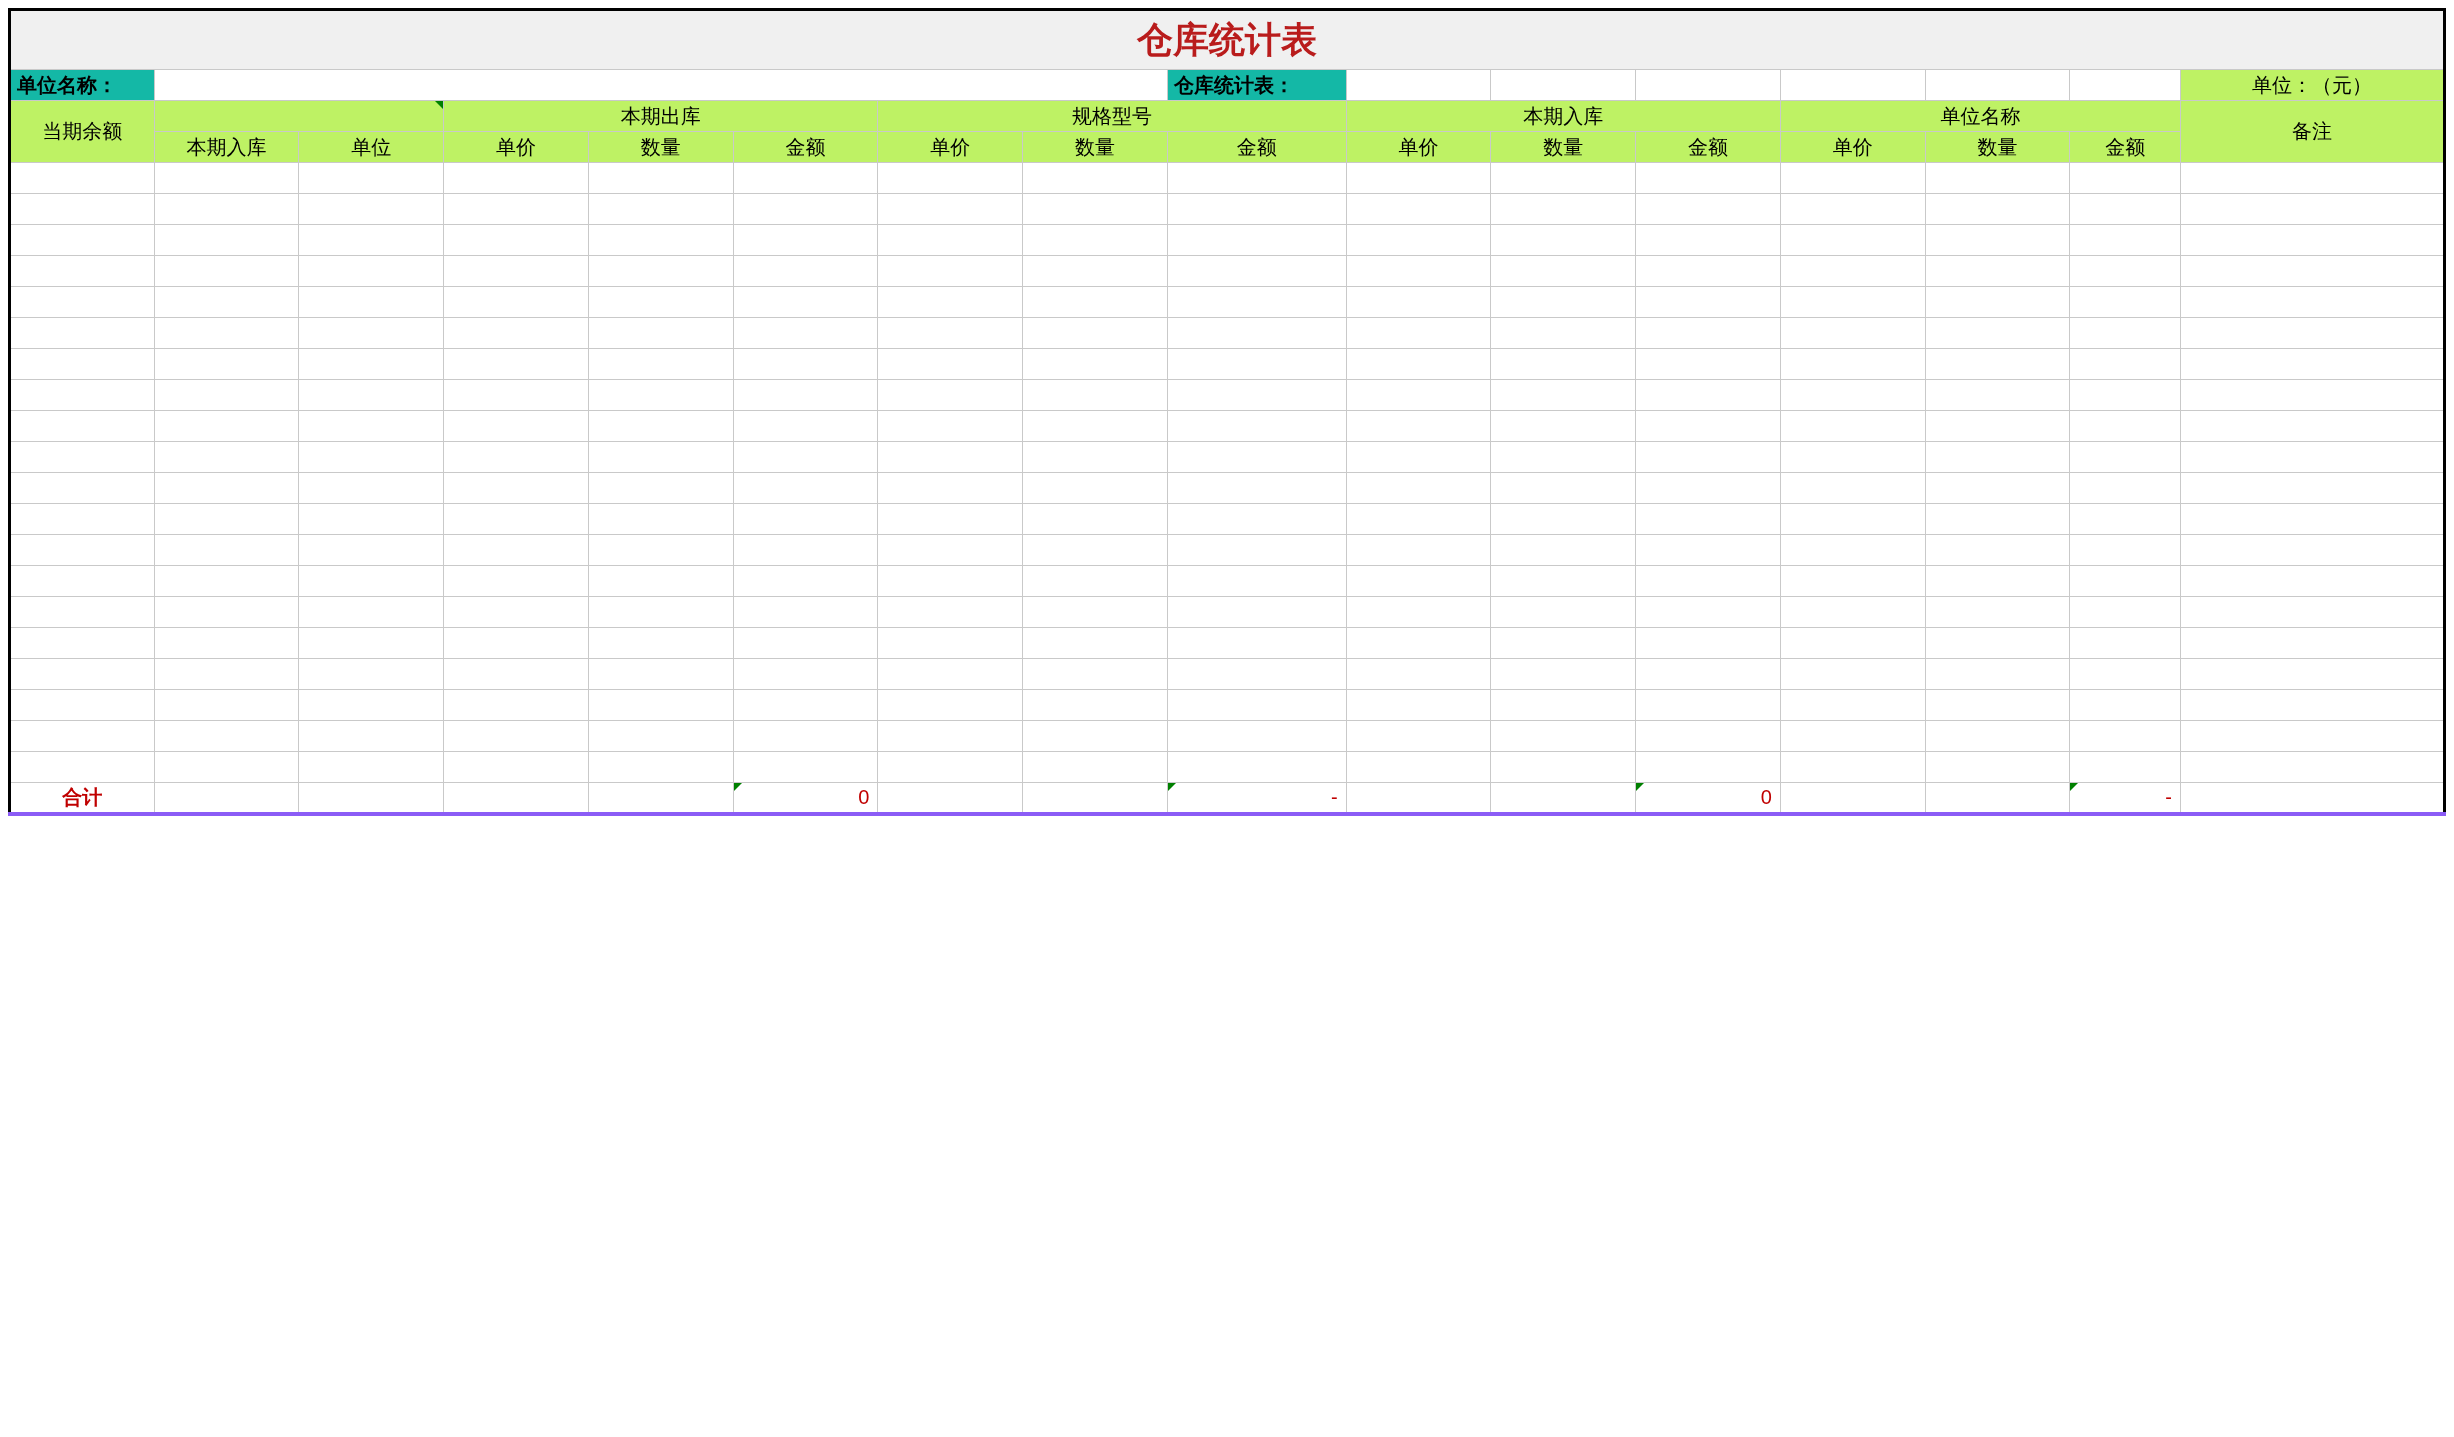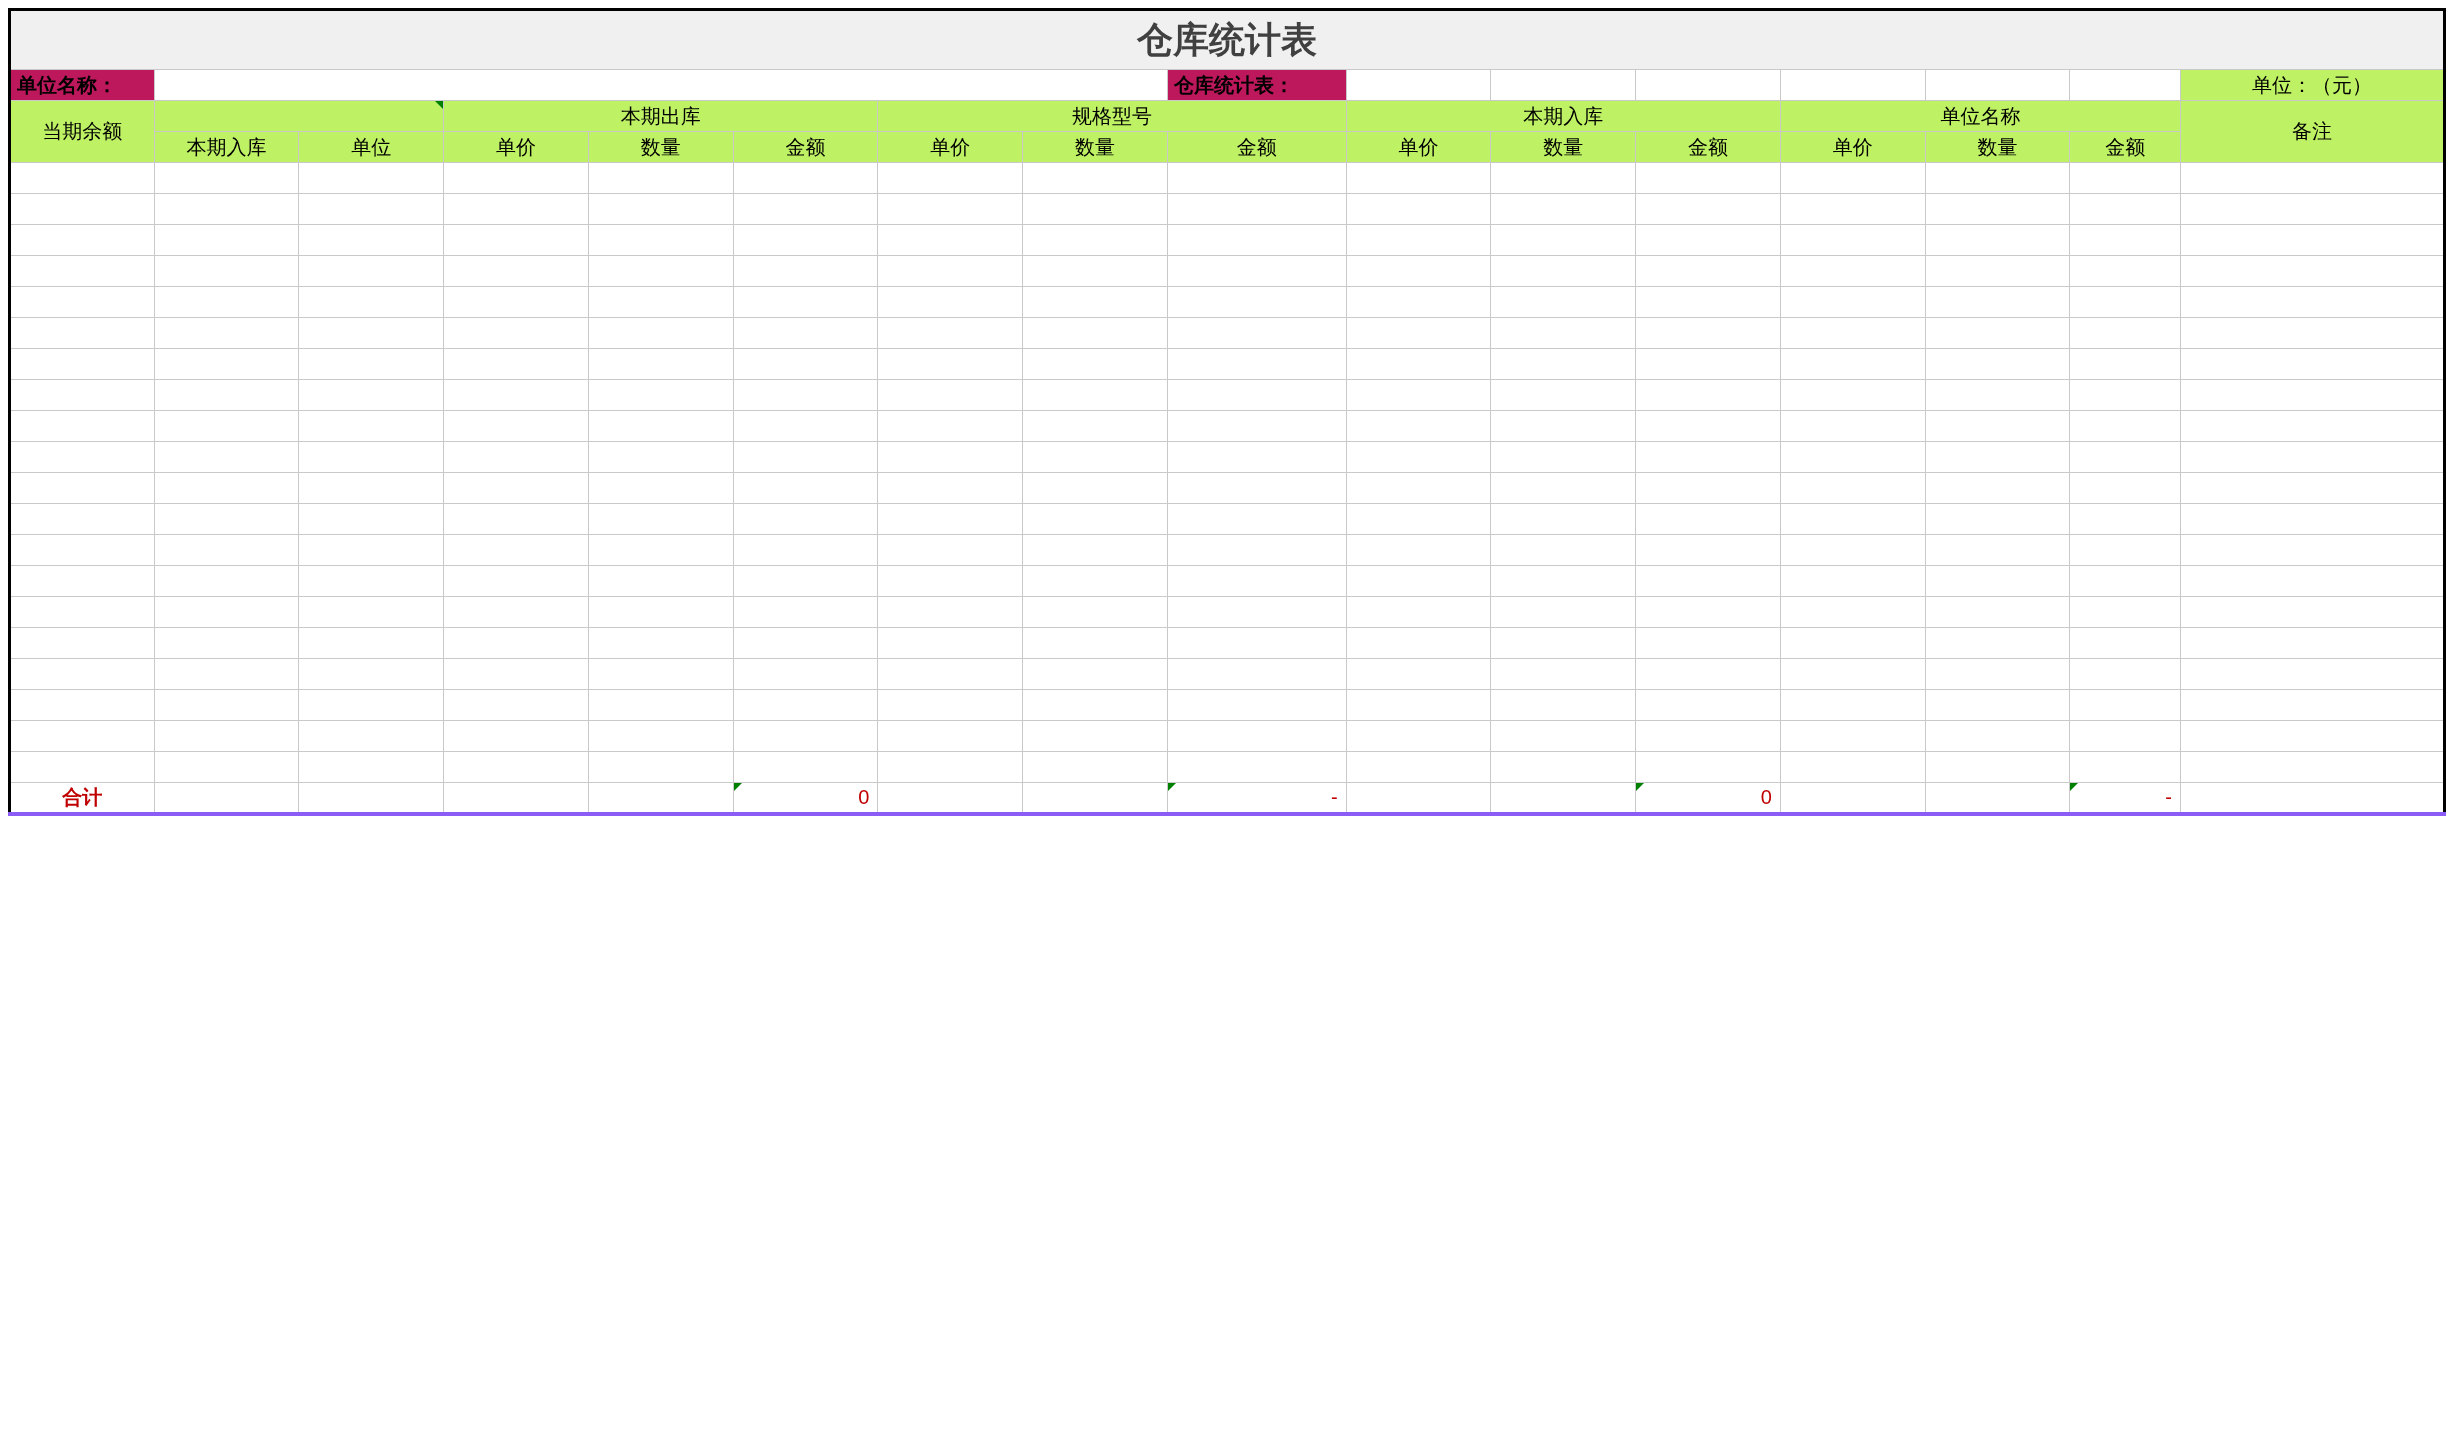--- a/index.html
+++ b/index.html
@@ -33,33 +33,33 @@
   .outer-bottom { border-bottom: 4px solid #8b5cf6; }
   .outer-left   { border-left: 3px solid #000; }
   .outer-right  { border-right: 3px solid #000; }
 
   .title-cell {
     background: #f0f0f0;
     text-align: center;
     font-weight: 700;
     font-size: 36px;
     height: 60px;
-    color: #404040;
+    color: #b91c1c;
   }
   .hdr {
     background: #bef264;
     text-align: center;
     font-weight: 400;
     font-size: 20px;
   }
   .meta-left {
     text-align: left;
     font-weight: 700;
     font-size: 20px;
-    background: #be185d;
+    background: #14b8a6;
   }
   .meta-blank {
     background: #ffffff;
   }
   .data-cell {
     background: #ffffff;
     text-align: center;
     font-size: 18px;
   }
   .total-label {

